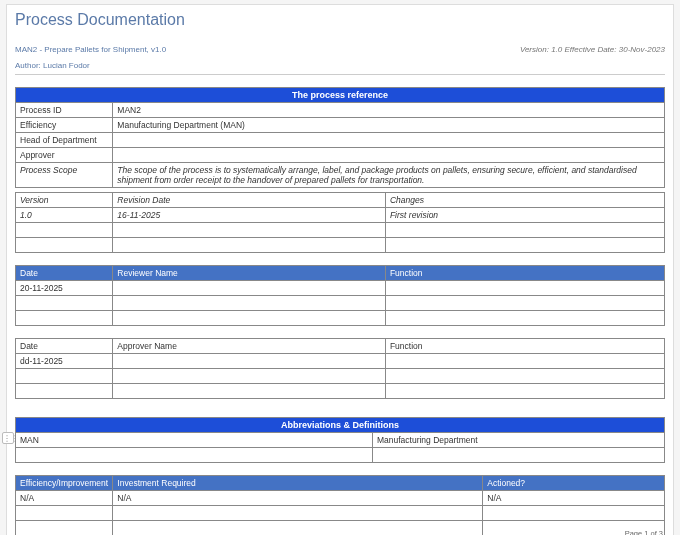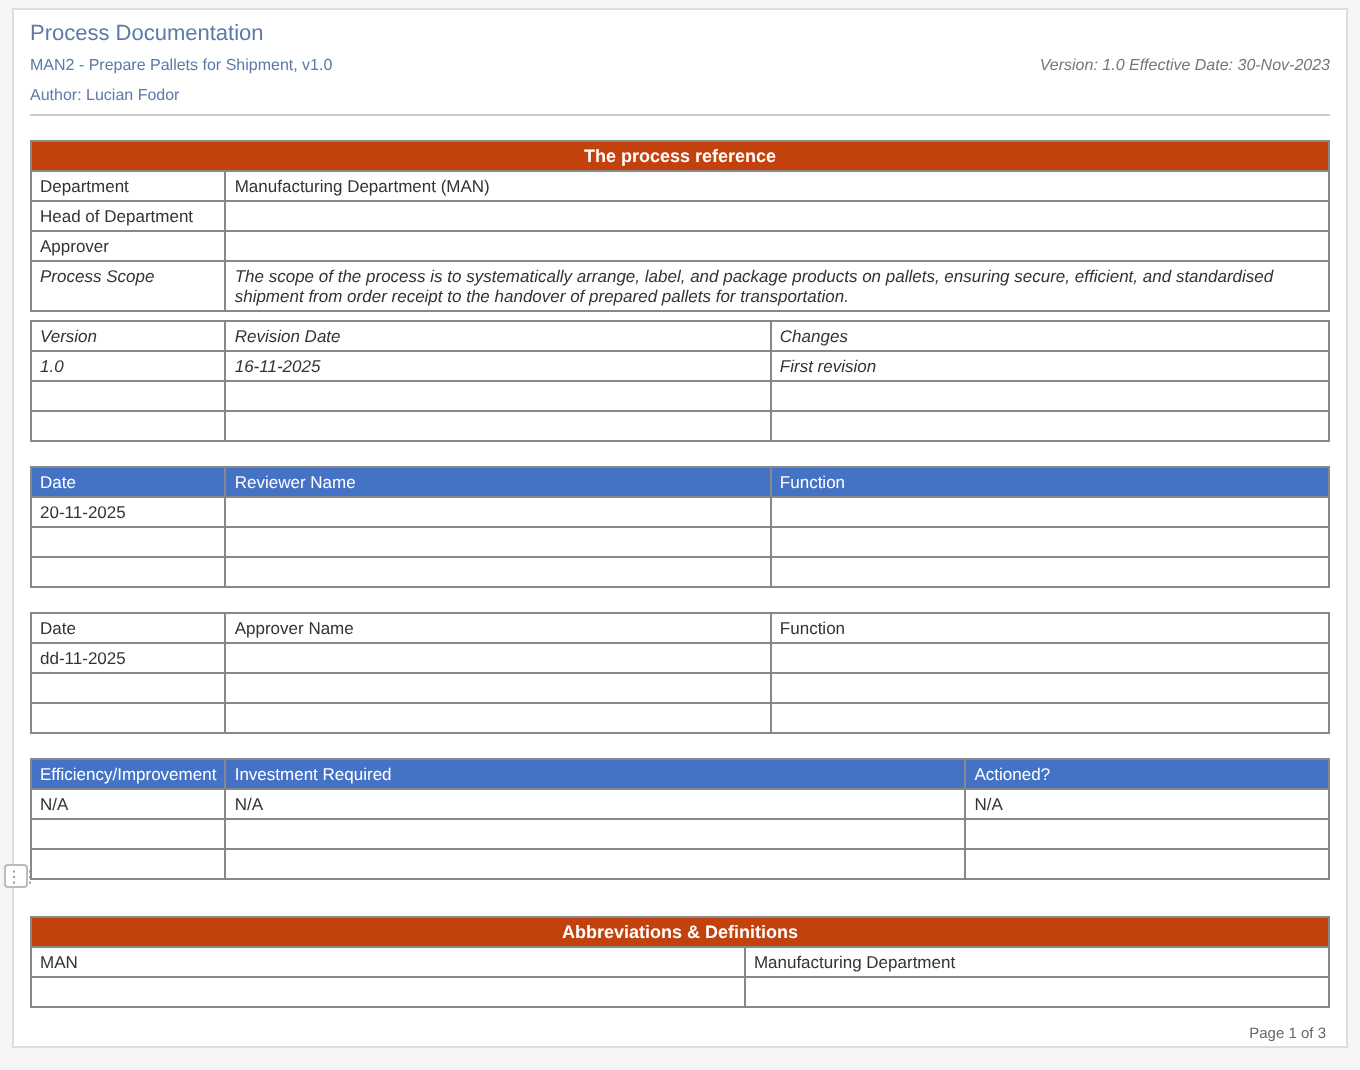--- a/index.html
+++ b/index.html
@@ -15,27 +15,27 @@
     background: #fff;
     width: 668px;
     margin: 4px auto;
     padding: 6px 8px 4px 8px;
     border: 1px solid #ddd;
     min-height: 520px;
     position: relative;
   }
   .doc-title {
     color: #5b7aa8;
-    font-size: 11px;
+    font-size: 16px;
     font-weight: 400;
   }
   .subtitle {
     color: #5b7aa8;
     font-size: 8px;
-    margin-top: 5px;
+    margin-top: 16px;
   }
   .author {
     color: #5b7aa8;
     font-size: 8px;
     margin-top: 0px;
     display: inline-block;
   }
   .version-line {
     color: #777;
     font-size: 8px;
@@ -58,21 +58,21 @@
   table.tight { margin-top: 4px; font-style: italic; }
   td, th {
     border: 1px solid #888;
     padding: 2px 4px;
     text-align: left;
     font-weight: 400;
     height: 15px;
     vertical-align: middle;
   }
   .hdr {
-    background: #c2410c;
+    background: #1d4ed8;
     color: #fff;
     text-align: center;
     font-weight: 700;
     font-size: 9px;
   }
   .subhdr {
     background: #4472c4;
     color: #fff;
     font-weight: 400;
     font-size: 8.5px;
@@ -112,21 +112,25 @@
   <div class="version-line">Version: 1.0 Effective Date: 30-Nov-2023</div>
   <div class="hr"></div>
 
   
   <table>
     <tbody>
         <tr>
           <td colspan="2" class="hdr">The process reference</td>
         </tr>
     <tr>
-          <td class="label-cell">Department</td>
+          <td class="label-cell">Process ID</td>
+          <td>MAN2</td>
+        </tr>
+    <tr>
+          <td class="label-cell">Efficiency</td>
           <td>Manufacturing Department (MAN)</td>
         </tr>
     <tr>
           <td class="label-cell">Head of Department</td>
           <td></td>
         </tr>
     <tr>
           <td class="label-cell">Approver</td>
           <td></td>
         </tr>
@@ -209,20 +213,37 @@
         </tr>
     <tr>
           <td></td>
           <td></td>
           <td></td>
         </tr>
   </tbody>
     </table>
 
   
+  <table style="margin-top:18px">
+    <tbody>
+        <tr>
+          <td colspan="2" class="hdr">Abbreviations &amp; Definitions</td>
+        </tr>
+    <tr>
+          <td style="width:55%">MAN</td>
+          <td>Manufacturing Department</td>
+        </tr>
+    <tr>
+          <td></td>
+          <td></td>
+        </tr>
+  </tbody>
+    </table>
+
+  
   <table>
     <tbody>
         <tr>
       <td class="subhdr" style="width:15%">Efficiency/Improvement</td>
       <td class="subhdr" style="width:57%">Investment Required</td>
       <td class="subhdr">Actioned?</td>
     </tr>
     <tr>
           <td>N/A</td>
           <td>N/A</td>
@@ -234,33 +255,16 @@
           <td></td>
         </tr>
     <tr>
           <td></td>
           <td></td>
           <td></td>
         </tr>
   </tbody>
     </table>
 
-  
-  <table style="margin-top:18px">
-    <tbody>
-        <tr>
-          <td colspan="2" class="hdr">Abbreviations &amp; Definitions</td>
-        </tr>
-    <tr>
-          <td style="width:55%">MAN</td>
-          <td>Manufacturing Department</td>
-        </tr>
-    <tr>
-          <td></td>
-          <td></td>
-        </tr>
-  </tbody>
-    </table>
-
   <div class="footer">Page 1 of 3</div>
 </div>
 
 <div class="anchor">⋮⋮</div>
 
 </body></html>

